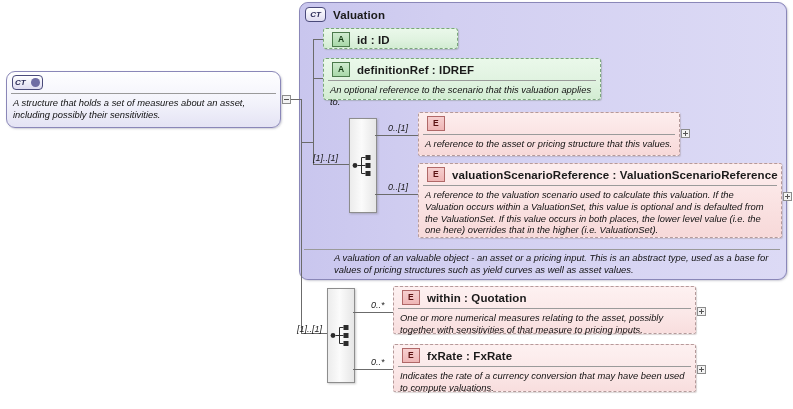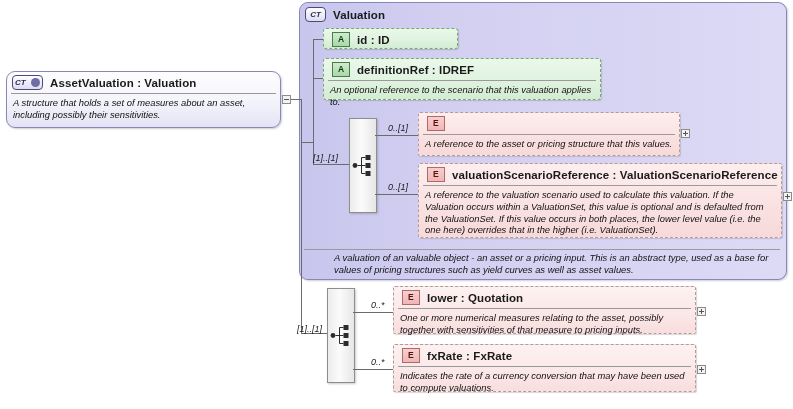--- a/index.html
+++ b/index.html
@@ -218,21 +218,20 @@
   </div>
 
   <div style="position:absolute; left:304px; top:249px; width:478px;">
     <div class="divider" style="margin:0 2px 2px 0;"></div>
     <div class="box-desc" style="padding:0 2px;margin-left:28px;">A valuation of an valuable object - an asset or a pricing input. This is an abstract type, used as a base for values of pricing structures such as yield curves as well as asset values.</div>
   </div>
 
   <div class="box ct-root" style="left:6px; top:71px; width:275px; height:57px;">
     <div class="box-title">
       <span class="icon-ct plus">CT</span>
-      <span>AssetValuation : Valuation</span>
     </div>
     <div class="divider"></div>
     <div class="box-desc">A structure that holds a set of measures about an asset, including possibly their sensitivities.</div>
   </div>
 
   <div class="toggle" style="left:282px; top:95px;"></div>
 
   <div class="line h" style="left:291px; top:99px; width:11px;"></div>
   <div class="line v" style="left:301px; top:99px; height:234px;"></div>
 
@@ -319,21 +318,21 @@
 
   <div class="line h" style="left:353px; top:312px; width:40px;"></div>
   <div class="line h" style="left:353px; top:369px; width:40px;"></div>
 
   <div class="card" style="left:371px; top:300px;">0..*</div>
   <div class="card" style="left:371px; top:357px;">0..*</div>
 
   <div class="box elem-box on-white" style="left:393px; top:286px; width:303px; height:48px;">
     <div class="box-title">
       <span class="icon-e">E</span>
-      <span>lower     : Quotation</span>
+      <span>within     : Quotation</span>
     </div>
     <div class="divider"></div>
     <div class="box-desc">One or more numerical measures relating to the asset, possibly together with sensitivities of that measure to pricing inputs.</div>
   </div>
   <div class="toggle plus" style="left:697px; top:307px;"></div>
 
   <div class="box elem-box on-white" style="left:393px; top:344px; width:303px; height:48px;">
     <div class="box-title">
       <span class="icon-e">E</span>
       <span>fxRate    : FxRate</span>

